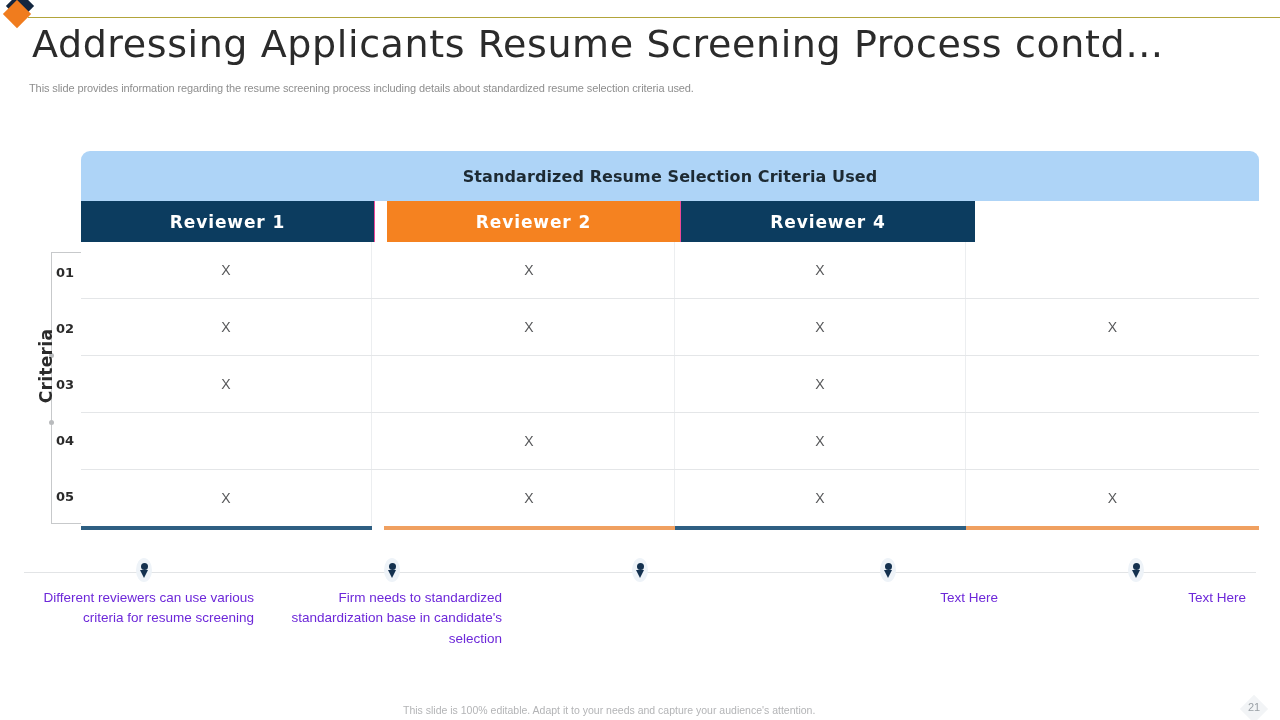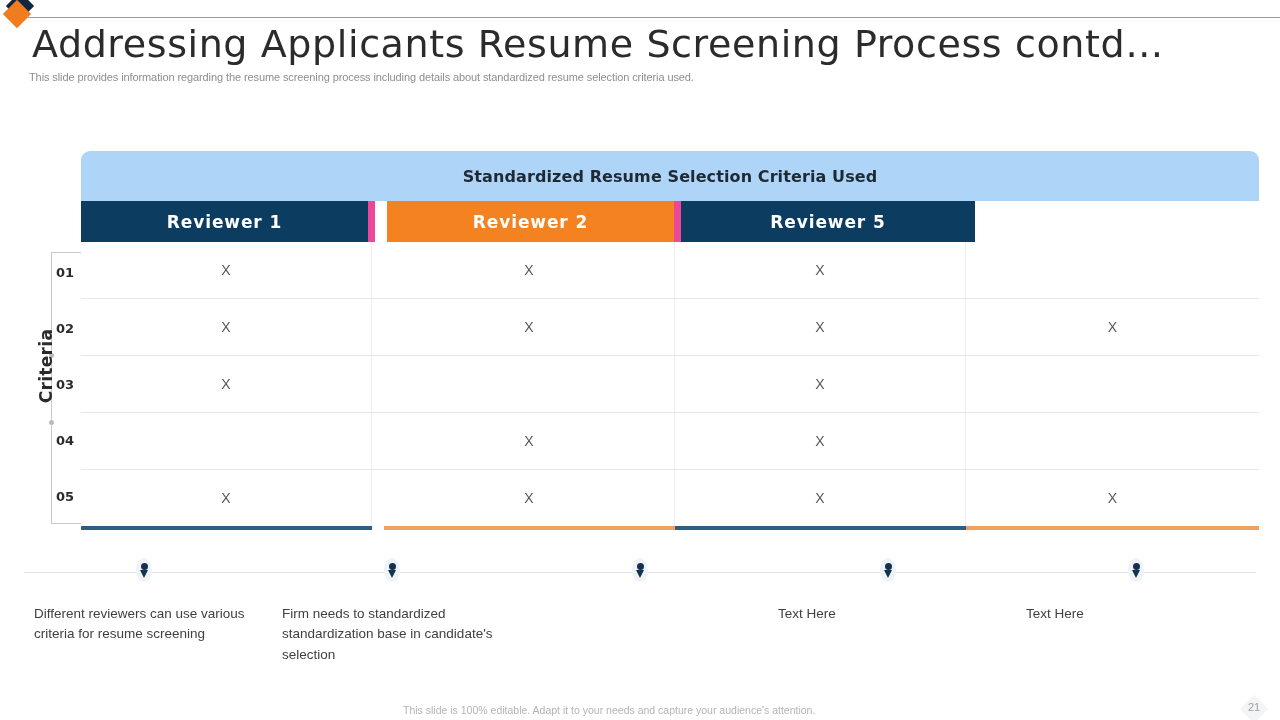--- a/index.html
+++ b/index.html
@@ -58,21 +58,21 @@
     font-weight: 400;
     letter-spacing: 0.6px;
     color: #2b2b2b;
     white-space: nowrap;
     font-family: "DejaVu Sans", sans-serif;
     text-align: right;
   }
   .slide-subtitle {
     position: absolute;
     left: 29px;
-    top: 71px;
+    top: 82px;
     font-size: 11px;
     color: #8e8e8e;
     white-space: nowrap;
     letter-spacing: -0.1px;
   }
 
   
   .table-wrap {
     position: absolute;
     left: 81px;
@@ -101,21 +101,21 @@
   .head-cell {
     display: flex;
     align-items: center;
     justify-content: center;
     color: #ffffff;
     font-size: 17px;
     font-weight: bold;
     letter-spacing: 0.9px;
     font-family: "DejaVu Sans", sans-serif;
     box-sizing: border-box;
-    border-right: 7px solid #ec4899;
+    border-right: 1px solid #ec4899;
   }
   .head-cell:last-child { border-right: none; }
 
   .body-row {
     display: flex;
     height: 56px;
     border-bottom: 1px solid #e4e6e8;
   }
   .body-row:last-child { border-bottom: none; }
   .body-cell {
@@ -251,25 +251,25 @@
     position: absolute;
     left: 5px;
     top: 12px;
     width: 0;
     height: 0;
     border-left: 4.5px solid transparent;
     border-right: 4.5px solid transparent;
     border-top: 8px solid #14314f;
   }
   .callout-text {
-    margin-top: 20px;
+    margin-top: 4px;
     font-size: 13.5px;
     line-height: 1.5;
-    color: #404040;
-    text-align: left;
+    color: #6d28d9;
+    text-align: right;
     width: 220px;
   }
 
   
   .footer-note {
     position: absolute;
     left: 403px;
     top: 704px;
     font-size: 10.5px;
     color: #b3b4b6;
@@ -329,21 +329,21 @@
     <div class="row-num" style="top: 489px; position: absolute;">05</div>
   </div>
 
 <div class="table-wrap">
   <div class="banner">
     <span class="banner-text">Standardized Resume Selection Criteria Used</span>
   </div>
   <div class="head-row" id="head-row">
       <div class="head-cell col1" style="background: rgb(12, 60, 95);">Reviewer 1</div>
       <div class="head-cell col2" style="background: rgb(245, 130, 32);">Reviewer 2</div>
-      <div class="head-cell col3" style="background: rgb(12, 60, 95);">Reviewer 5</div>
+      <div class="head-cell col3" style="background: rgb(12, 60, 95);">Reviewer 4</div>
     </div>
   <div id="body-rows">
       <div class="body-row">
         <div class="body-cell col1">X</div>
         <div class="body-cell col2">X</div>
         <div class="body-cell col3">X</div>
         <div class="body-cell col4"></div>
       </div>
       <div class="body-row">
         <div class="body-cell col1">X</div>

